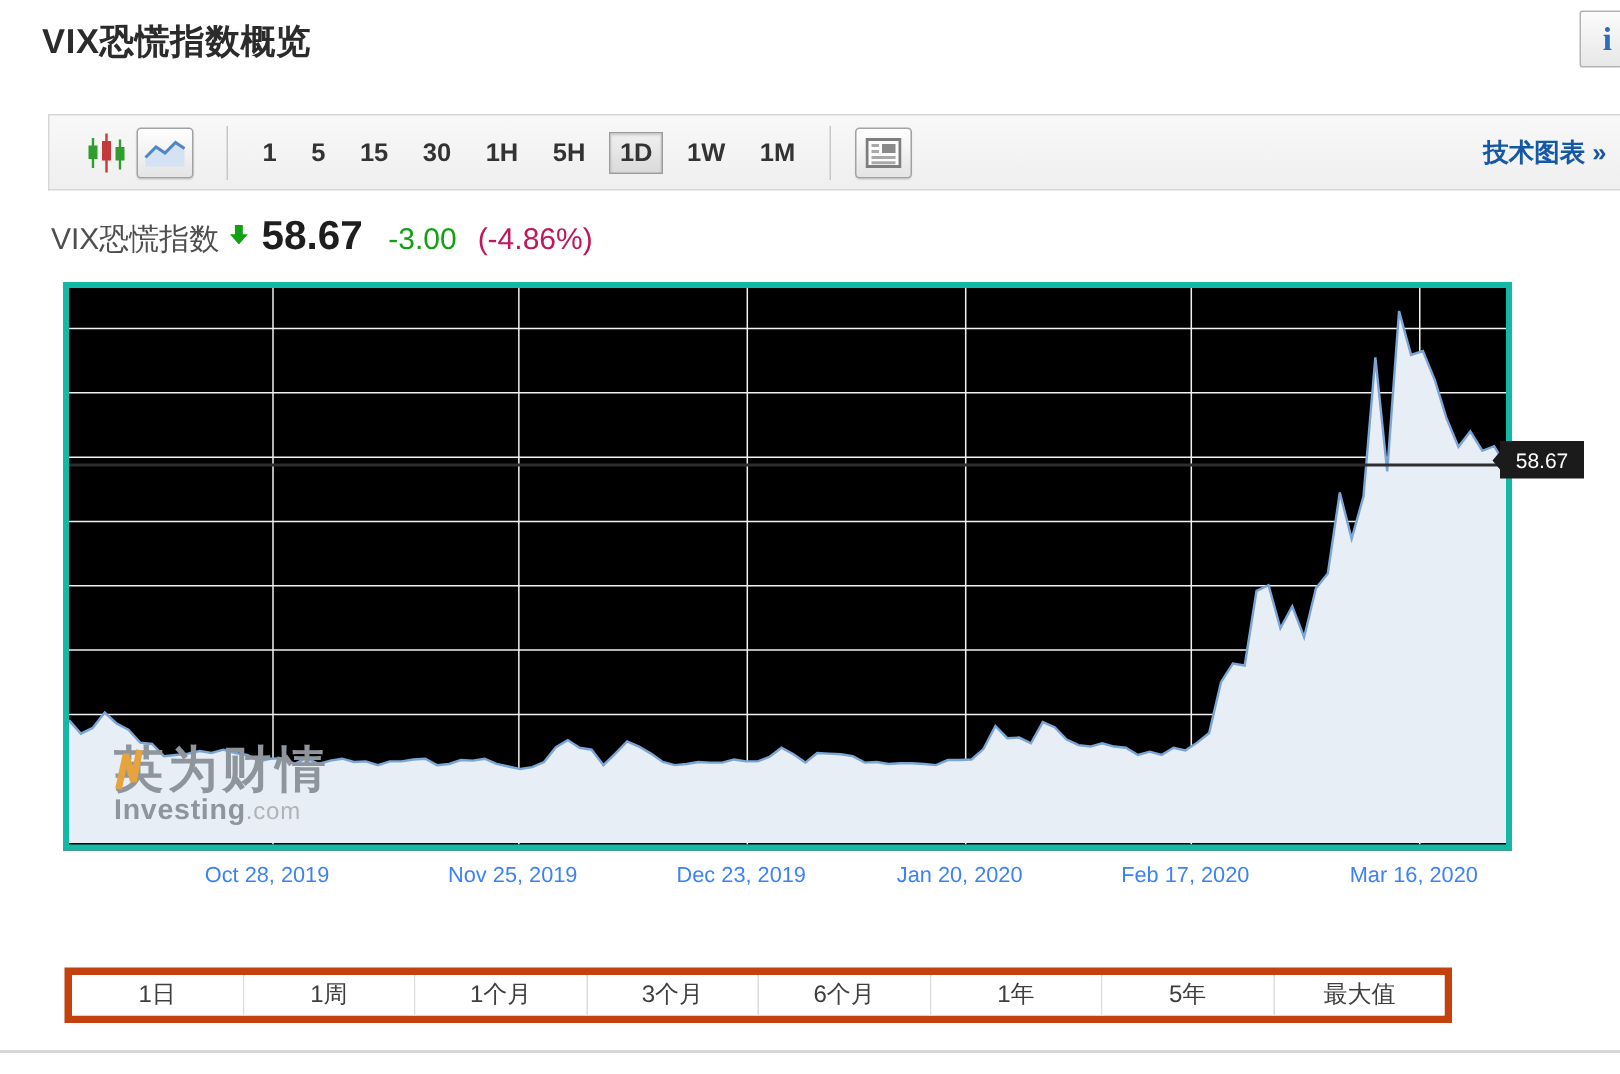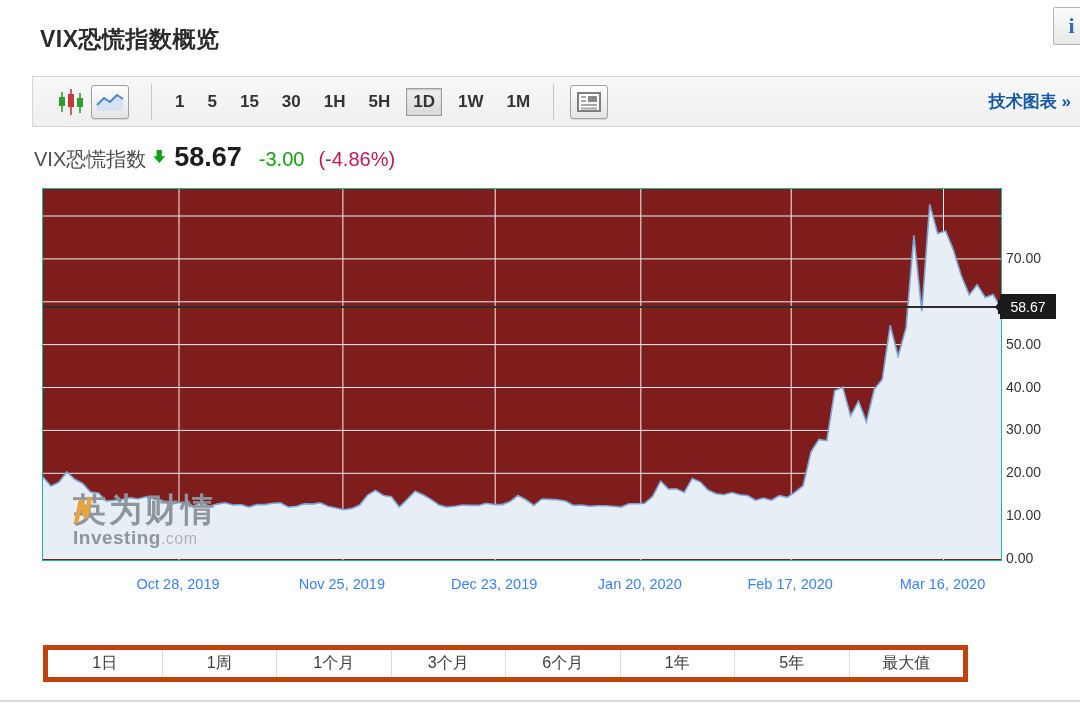--- a/index.html
+++ b/index.html
@@ -1,20 +1,20 @@
 <!DOCTYPE html>
 <html><head>
 <meta charset="utf-8">
 <style>
   html,body{margin:0;padding:0;background:#fff;}
   .screen{position:relative;width:1080px;height:716px;background:#fff;overflow:hidden;
           font-family:"Liberation Sans","DejaVu Sans",sans-serif;}
 
   
-  .page-title{position:absolute;left:28px;top:12px;margin:12px;font-size:23px;font-weight:bold;
+  .page-title{position:absolute;left:28px;top:12px;margin:0;font-size:23px;font-weight:bold;
               color:#2b2b2b;letter-spacing:.5px;text-align:right;}
   .info-btn{position:absolute;left:1053px;top:7px;width:37px;height:38px;border:1px solid #b3b3b3;
             border-radius:2px;background:linear-gradient(#fcfcfc,#e7e7e7);cursor:pointer;
             display:flex;align-items:center;justify-content:center;}
   .info-glyph{color:#2e6cb5;font-family:"Liberation Serif","DejaVu Serif",serif;
               font-weight:bold;font-size:22px;line-height:1;}
 
   
   .toolbar{position:absolute;left:32px;top:76px;width:1048px;height:51px;box-sizing:border-box;
            background:linear-gradient(#f8f8f8,#efefef);border:1px solid #d5d5d5;border-right:none;
@@ -35,22 +35,22 @@
   
   .quote-row{position:absolute;left:34px;top:142px;display:flex;align-items:baseline;}
   .quote-name{font-size:20px;color:#4e4e4e;}
   .arrow-down{width:12px;height:13px;margin:0 9px 2px 7px;align-self:center;background:#12a112;
               clip-path:polygon(50% 100%,0 48%,28% 48%,28% 0,72% 0,72% 48%,100% 48%);}
   .quote-last{font-size:27px;font-weight:bold;color:#1e1e1e;}
   .quote-change{font-size:20px;color:#12a112;margin-left:17px;}
   .quote-pct{font-size:20px;color:#be185d;margin-left:14px;}
 
   
-  .chart-wrap{position:absolute;left:42px;top:188px;width:958px;height:371px;background:#7f1d1d;
-              border:1px solid #14b8a6;}
+  .chart-wrap{position:absolute;left:42px;top:188px;width:958px;height:371px;background:#000000;
+              border:4px solid #14b8a6;}
   .chart-wrap svg{position:absolute;left:0;top:0;}
   .watermark{position:absolute;left:30px;top:304px;color:#8e959c;line-height:1.05;user-select:none;}
   .wm-cn{font-size:33px;font-weight:bold;letter-spacing:3px;position:relative;display:inline-block;}
   .wm-accent{position:absolute;left:61%;top:-4px;}
   .wm-en{font-size:19px;font-weight:bold;letter-spacing:.5px;}
   .wm-suffix{font-size:16px;font-weight:normal;color:#b0b4b8;}
   .price-line{position:absolute;left:0;width:958px;height:2px;background:#2e2e2e;}
   .price-nub{position:absolute;right:-2px;width:5px;height:14px;background:#141414;}
 
   .y-axis{position:absolute;left:1006px;top:188px;width:72px;height:371px;}
@@ -158,29 +158,20 @@
         <svg class="wm-accent" width="20" height="34" viewBox="0 0 20 34">
           <polyline points="3,30 8,7 13,25 17,4" stroke="#e7a33c" stroke-width="4.5" fill="none"></polyline>
         </svg>
       </div>
       <div class="wm-en"><span>Investing</span><span class="wm-suffix">.com</span></div>
     </div>
     <div class="price-line" id="price-line" style="top: 117px;"></div>
     <div class="price-nub" id="price-nub" style="top: 111px;"></div>
   </div>
 
-  <div class="y-axis" id="y-axis">
-      <span class="y-label" style="top: 61.8841px;">70.00</span>
-      <span class="y-label" style="top: 147.632px;">50.00</span>
-      <span class="y-label" style="top: 190.505px;">40.00</span>
-      <span class="y-label" style="top: 233.379px;">30.00</span>
-      <span class="y-label" style="top: 276.253px;">20.00</span>
-      <span class="y-label" style="top: 319.126px;">10.00</span>
-      <span class="y-label" style="top: 362px;">0.00</span>
-    </div>
   <div class="price-badge" id="price-badge" style="top: 294px;">58.67</div>
   <div class="x-axis" id="x-axis">
       <span class="x-label" style="left: 136.036px;">Oct 28, 2019</span>
       <span class="x-label" style="left: 299.854px;">Nov 25, 2019</span>
       <span class="x-label" style="left: 452.176px;">Dec 23, 2019</span>
       <span class="x-label" style="left: 597.792px;">Jan 20, 2020</span>
       <span class="x-label" style="left: 748.198px;">Feb 17, 2020</span>
       <span class="x-label" style="left: 900.52px;">Mar 16, 2020</span>
     </div>
 

